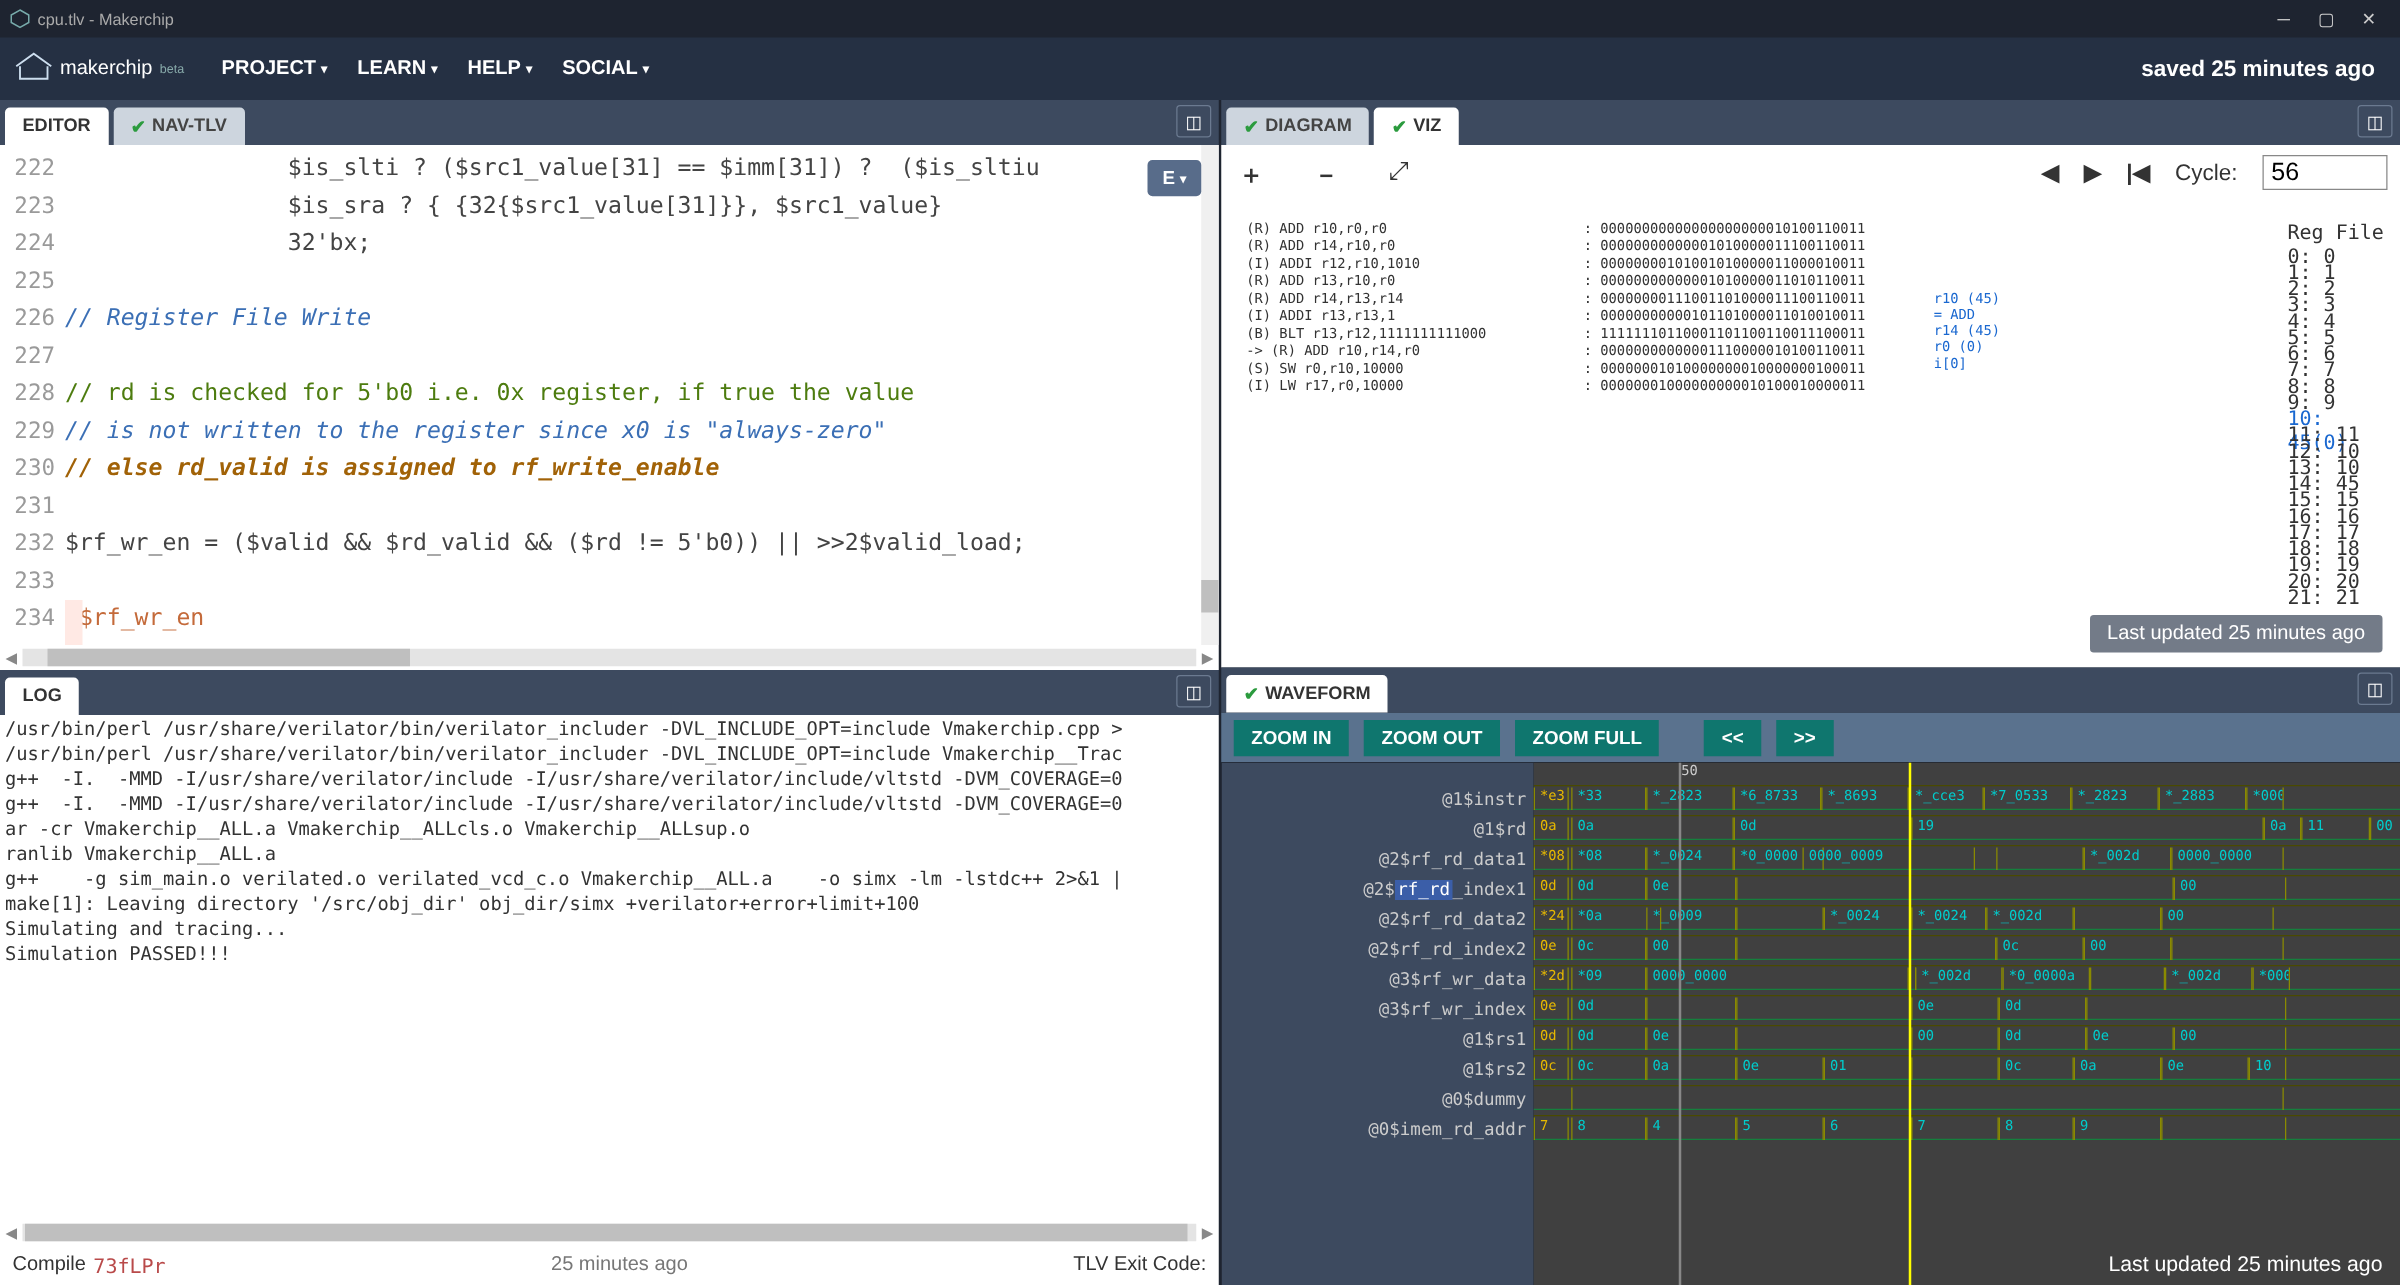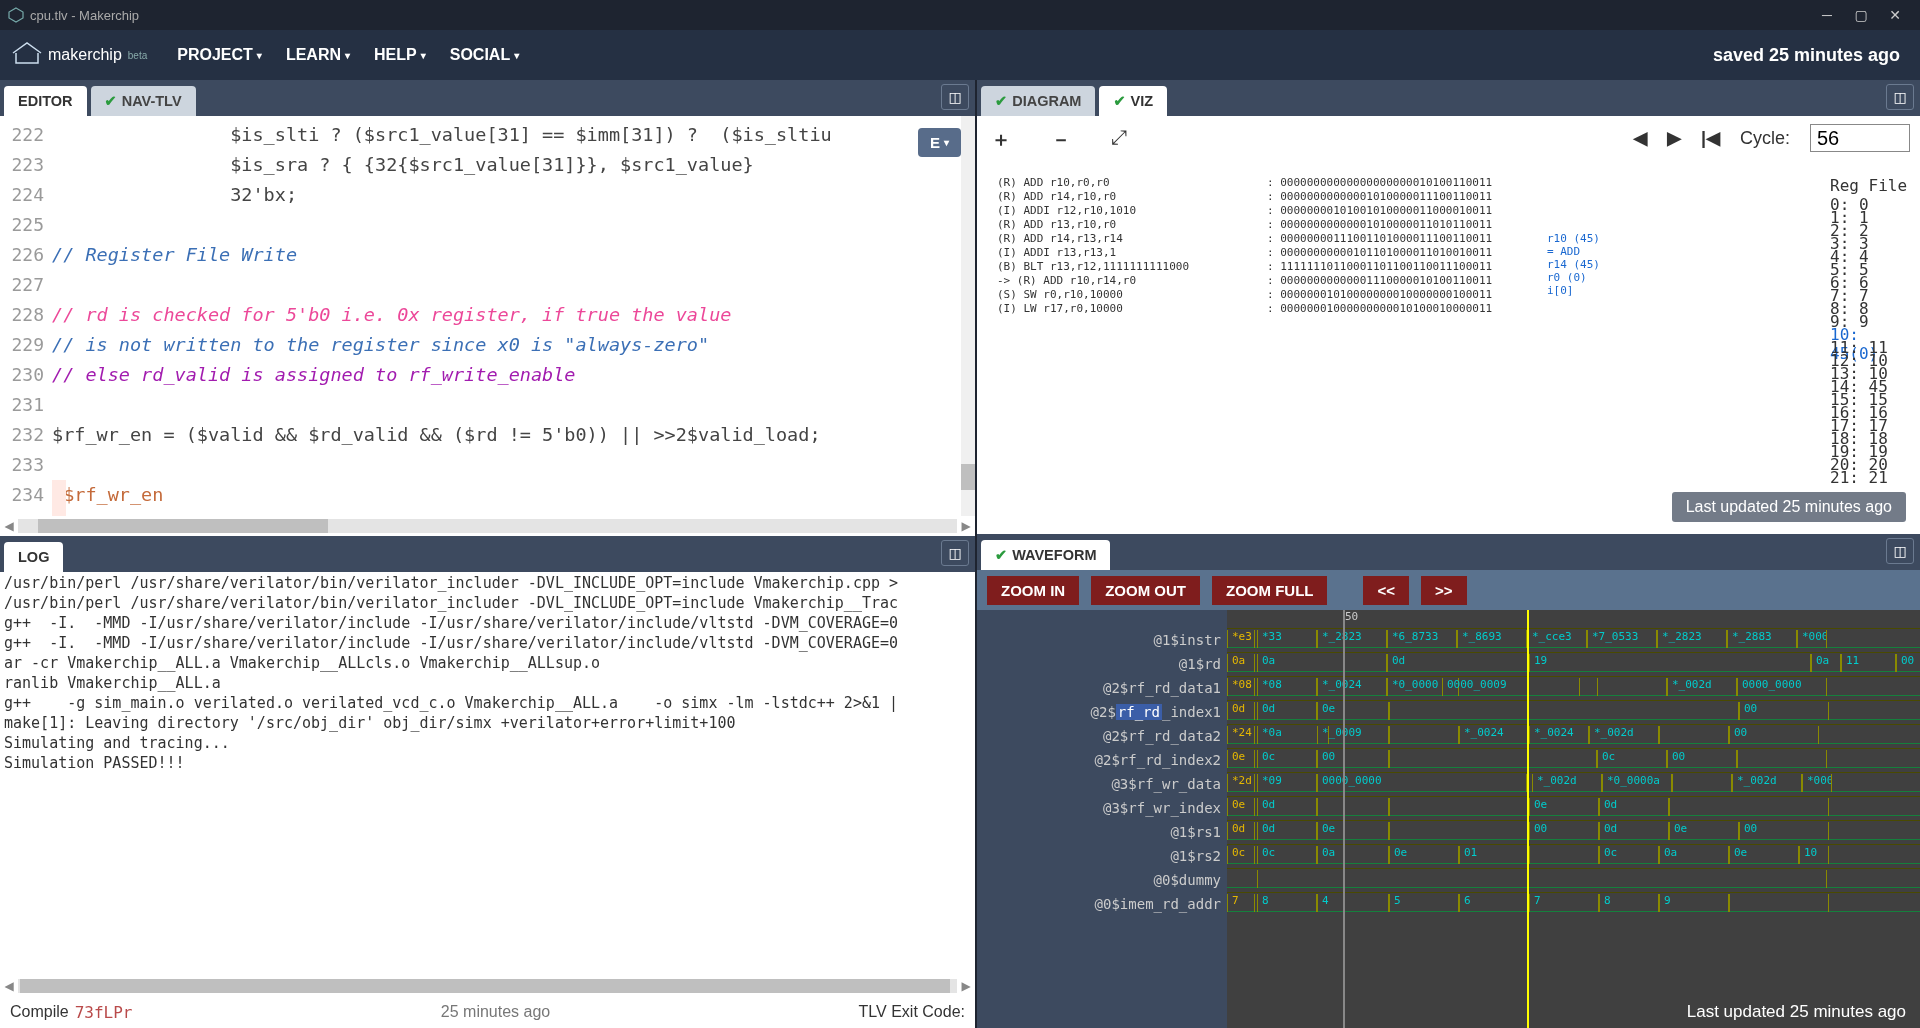--- a/index.html
+++ b/index.html
@@ -59,21 +59,21 @@
 .viz-mid{width:230px;margin-left:10px;}
 .viz-ann{width:120px;margin-left:50px;font-size:11px;color:#1a68d0;}
 .viz-reg{width:80px;margin-left:auto;font-size:16px;}
 .viz-reg .hdr{color:#333;}
 .viz-reg .rline{color:#333;}
 .viz-reg .hl{color:#1a68d0;}
 .viz-updated{position:absolute;right:14px;bottom:12px;background:rgba(90,100,115,0.85);color:#fff;padding:6px 14px;font-size:16px;border-radius:3px;}
 
 .wave-body{flex:1;background:#000;position:relative;overflow:hidden;}
 .wave-btns{height:40px;background:#5a728e;display:flex;align-items:center;padding:0 10px;gap:12px;}
-.wave-btn{background:#7f1d1d;color:#fff;font-weight:600;font-size:15px;padding:6px 14px;cursor:pointer;}
+.wave-btn{background:#0f766e;color:#fff;font-weight:600;font-size:15px;padding:6px 14px;cursor:pointer;}
 .wave-btns .gap{width:12px;}
 .wave-area{flex:1;display:flex;position:relative;}
 .sig-names{width:250px;background:#3d4a5f;color:#ccc;text-align:right;font-family:monospace;font-size:14px;padding-top:18px;}
 .sig-names .sig{height:24px;line-height:24px;padding-right:6px;}
 .sig-hl{background:#3b5ea8;color:#fff;padding:0 2px;}
 .wave-canvas{flex:1;background:#404040;position:relative;font-family:monospace;font-size:11px;}
 .wave-row{position:absolute;left:0;right:0;height:20px;border-top:1px solid #4a4a00;border-bottom:1px solid #15803d;}
 .wave-row .seg{position:absolute;top:1px;height:18px;border-left:1px solid #8a8a00;border-right:1px solid #8a8a00;color:#0cc;padding-left:4px;font-size:11px;overflow:hidden;white-space:nowrap;}
 .wave-row .segstart{color:#e6b800;}
 .wave-header{position:absolute;top:0;left:0;right:0;height:14px;color:#ccc;font-size:11px;}
@@ -158,23 +158,23 @@
           <div class="ln">235</div>
         </div>
       <div class="code" id="code">
           <div class="hl-block" style="top: 364px; height: 90px; background: rgb(255, 233, 228); width: 14px;"></div>
           <div class="line">                $is_slti ? ($src1_value[31] == $imm[31]) ?  ($is_sltiu</div>
           <div class="line">                $is_sra ? { {32{$src1_value[31]}}, $src1_value}</div>
           <div class="line">                32'bx;</div>
           <div class="line"></div>
           <div class="line"><span class="kw-blue" style="color:#3b6fb5;font-style:italic;">// Register File Write</span></div>
           <div class="line"></div>
-          <div class="line"><span class="kw-blue" style="color:#ec4899;font-style:italic;text-align:center;">// rd is checked for 5'b0 i.e. 0x register, if true the value</span></div>
+          <div class="line"><span class="kw-blue" style="color:#4d7c0f;text-align:center;">// rd is checked for 5'b0 i.e. 0x register, if true the value</span></div>
           <div class="line"><span class="kw-blue" style="color:#3b6fb5;font-style:italic;">// is not written to the register since x0 is "always-zero"</span></div>
-          <div class="line"><span class="kw-blue" style="color:#a21caf;font-style:italic;">// else rd_valid is assigned to rf_write_enable</span></div>
+          <div class="line"><span class="kw-blue" style="color:#a16207;font-style:italic;font-weight:bold;">// else rd_valid is assigned to rf_write_enable</span></div>
           <div class="line"></div>
           <div class="line">$rf_wr_en = ($valid &amp;&amp; $rd_valid &amp;&amp; ($rd != 5'b0)) || &gt;&gt;2$valid_load;</div>
           <div class="line"></div>
           <div class="line"><span style="color:#c46a3a;">?$rf_wr_en</span></div>
           <div class="line">   $rf_wr_index[4:0] = !$valid ? &gt;&gt;2$rd[4:0] : $rd[4:0];</div>
         </div>
       <div class="vscroll">
           <div class="thumb" style="top:348px;height:26px;"></div>
         </div>
       <div class="e-btn">

